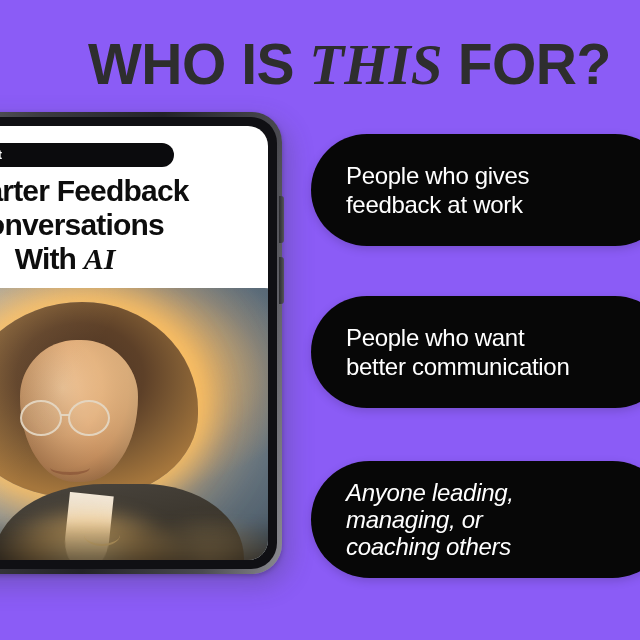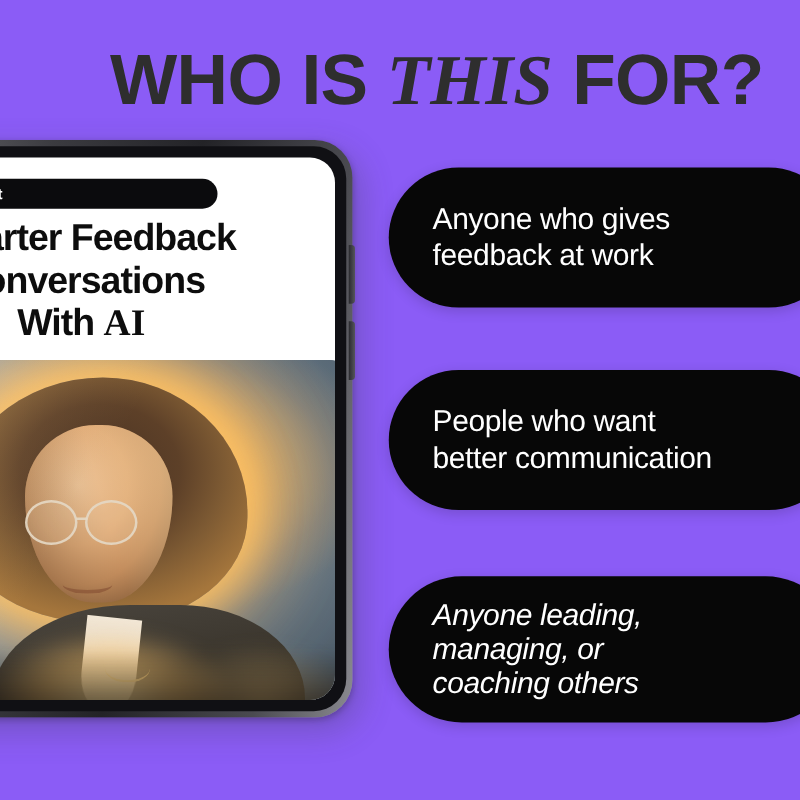--- a/index.html
+++ b/index.html
@@ -92,20 +92,21 @@
     font-size:30px;
     line-height:34px;
     font-weight:700;
     letter-spacing:-0.8px;
     color:#0d0d0d;
     white-space:nowrap;
   }
   #screen-title .ln { display:block; }
   #screen-title .em {
     font-family:"Liberation Serif", serif;
+    font-style:italic;
     font-weight:700;
     letter-spacing:0px;
   }
 
   
   #photo {
     position:absolute;
     left:-88px; top:162px;
     width:434px; height:290px;
     border-radius:14px;
@@ -296,21 +297,21 @@
           <div id="fore-bokeh"></div>
           <div id="fore-dark"></div>
           <div class="layer" id="photo-haze"></div>
         </div>
 
       </div>
     </div>
   </div>
 
   <div class="pill" id="pill-1">
-    <span class="pill-text">Anyone who gives
+    <span class="pill-text">People who gives
 feedback at work</span>
   </div>
 
   <div class="pill" id="pill-2">
     <span class="pill-text">People who want
 better communication</span>
   </div>
 
   <div class="pill" id="pill-3">
     <span class="pill-text">Anyone leading,

